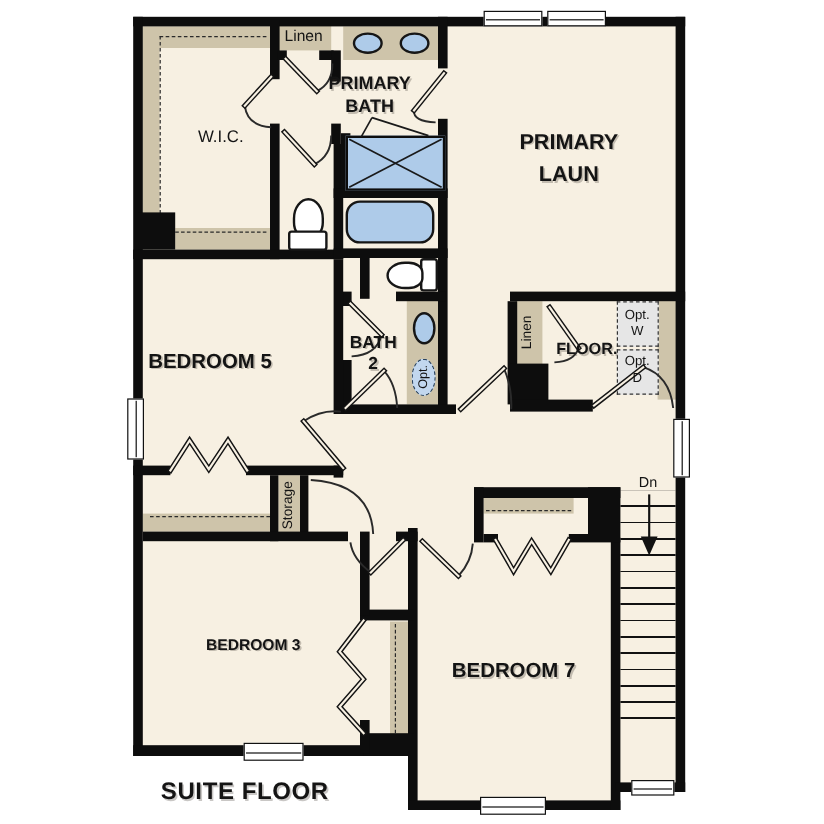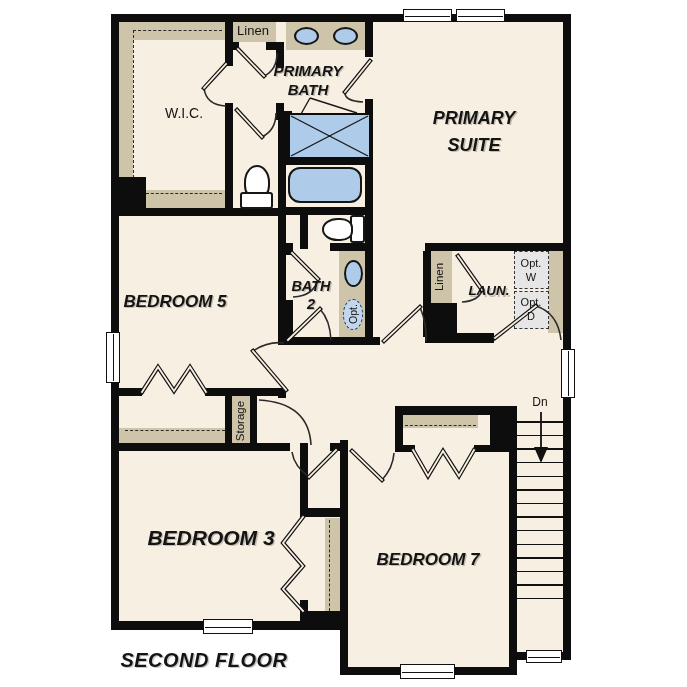--- a/index.html
+++ b/index.html
@@ -14,21 +14,21 @@
   .win.h::after{content:"";position:absolute;left:1px;right:1px;top:50%;border-top:1.2px solid #111;}
   .win.v::after{content:"";position:absolute;top:1px;bottom:1px;left:50%;border-left:1.2px solid #111;}
   .fix{position:absolute;background:#ffffff;border:2px solid #161616;box-sizing:border-box;}
   .sink{position:absolute;background:#aecbe9;border:2px solid #161616;border-radius:50%;box-sizing:border-box;}
   .shower{position:absolute;background:#aecbe9;border:2.5px solid #0d0d0d;box-sizing:border-box;}
   .tub{position:absolute;background:#aecbe9;border:2px solid #161616;border-radius:12px;box-sizing:border-box;}
   .opt-oval{position:absolute;background:#c2d7ee;border:1.5px dashed #27415e;border-radius:50%;box-sizing:border-box;}
   .appl{position:absolute;background:#e6e6e6;border:1.6px dashed #333;box-sizing:border-box;}
   .treads{position:absolute;background:repeating-linear-gradient(to bottom,transparent 0,transparent 12.1px,#111 12.1px,#111 13.6px);}
   .lbl{position:absolute;color:#141414;transform:translate(-50%,-50%);white-space:nowrap;line-height:1;}
-  .lbl.b{font-weight:bold;text-shadow:1.4px 1.4px 0 rgba(60,55,45,0.28);font-style:italic;}
+  .lbl.b{font-weight:bold;text-shadow:1.4px 1.4px 0 rgba(60,55,45,0.28);}
   .lbl.rot{transform:translate(-50%,-50%) rotate(-90deg);}
   svg.overlay{position:absolute;left:0;top:0;pointer-events:none;}
 </style>
 </head>
 <body>
 
 <div id="canvas">
 
   <div class="floor" style="left:115px;top:18px;width:452px;height:607px;"></div>
   <div class="floor" style="left:342px;top:440px;width:171px;height:231px;"></div>
@@ -192,30 +192,30 @@
       <path d="M541,412 L541,449" stroke-width="1.8"></path>
       <polygon points="534,447 548,447 541,463" stroke-width="0"></polygon>
     </g>
   </svg>
 
   <div class="lbl" style="left:253px;top:30px;font-size:13px;">Linen</div>
   <div class="lbl b" style="left:308px;top:70px;font-size:15px;">PRIMARY</div>
   <div class="lbl b" style="left:308px;top:89px;font-size:15px;">BATH</div>
   <div class="lbl" style="left:184px;top:113px;font-size:14px;">W.I.C.</div>
   <div class="lbl b" style="left:474px;top:118px;font-size:18px;">PRIMARY</div>
-  <div class="lbl b" style="left:474px;top:145px;font-size:18px;">SUITE</div>
+  <div class="lbl b" style="left:474px;top:145px;font-size:18px;">LAUN</div>
   <div class="lbl b" style="left:175px;top:301px;font-size:17px;">BEDROOM 5</div>
   <div class="lbl b" style="left:311px;top:286px;font-size:14.5px;">BATH</div>
   <div class="lbl b" style="left:311px;top:304px;font-size:14.5px;">2</div>
   <div class="lbl rot" style="left:353px;top:314px;font-size:10.5px;">Opt.</div>
   <div class="lbl rot" style="left:440px;top:277px;font-size:11.5px;">Linen</div>
-  <div class="lbl b" style="left:489px;top:291px;font-size:13.5px;">LAUN.</div>
+  <div class="lbl b" style="left:489px;top:291px;font-size:13.5px;">FLOOR.</div>
   <div class="lbl" style="left:531px;top:263px;font-size:11px;">Opt.</div>
   <div class="lbl" style="left:531px;top:277px;font-size:11px;">W</div>
   <div class="lbl" style="left:531px;top:302px;font-size:11px;">Opt.</div>
   <div class="lbl" style="left:531px;top:316px;font-size:11px;">D</div>
   <div class="lbl rot" style="left:241px;top:421px;font-size:11.5px;">Storage</div>
   <div class="lbl" style="left:540px;top:402px;font-size:12px;">Dn</div>
-  <div class="lbl b" style="left:211px;top:537px;font-size:21px;">BEDROOM 3</div>
+  <div class="lbl b" style="left:211px;top:537px;font-size:13px;">BEDROOM 3</div>
   <div class="lbl b" style="left:428px;top:559px;font-size:17px;">BEDROOM 7</div>
-  <div class="lbl b" style="left:204px;top:660px;font-size:20px;letter-spacing:0.5px;">SECOND FLOOR</div>
+  <div class="lbl b" style="left:204px;top:660px;font-size:20px;letter-spacing:0.5px;">SUITE FLOOR</div>
 
 </div>
 
 </body></html>

